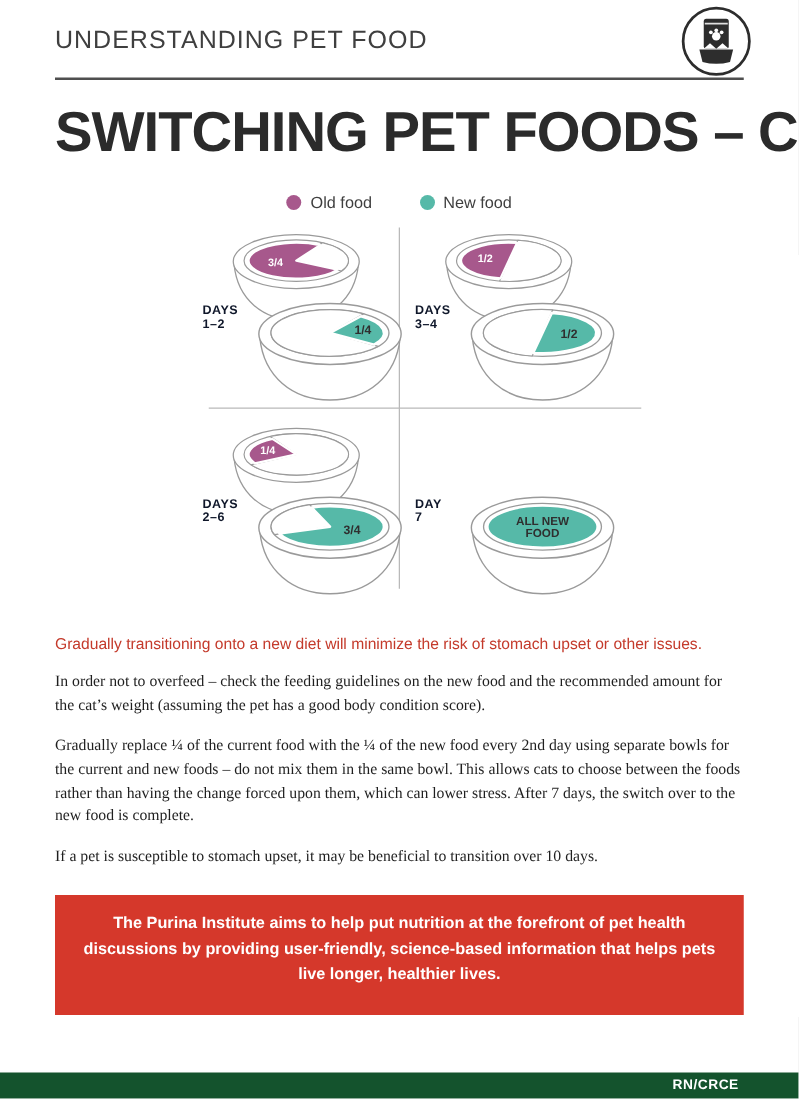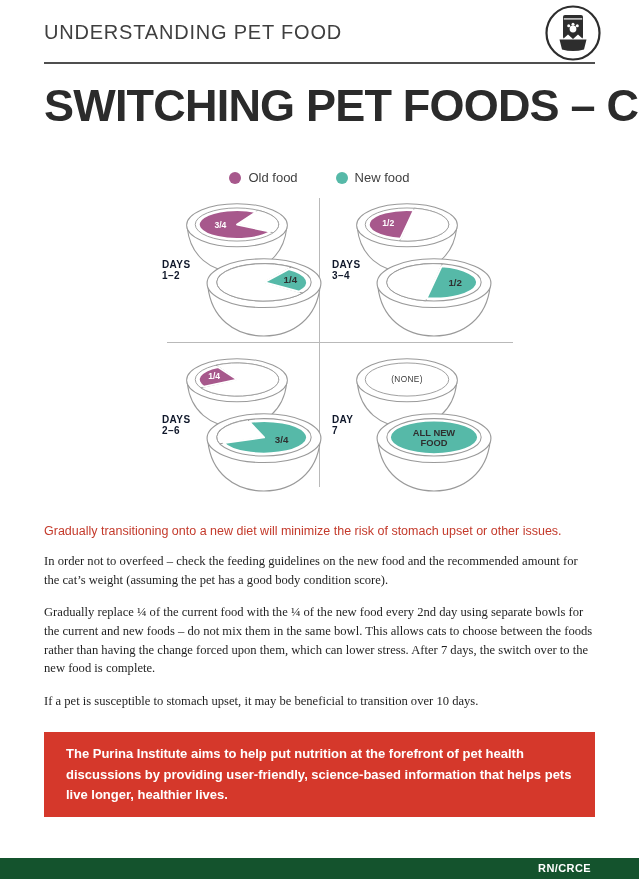--- a/index.html
+++ b/index.html
@@ -15,21 +15,21 @@
   
   .badge-row{margin:19px 44px 0;}
   .badge{display:inline-block;background:#cb2b20;color:#fff;font-weight:700;
          font-size:12px;padding:3px 7px 4px;}
 
   
   .page-title{margin:16px 44px 0;font-size:45px;font-weight:800;color:#2b2b2b;
               letter-spacing:-.8px;white-space:nowrap;}
 
   
-  .diagram{position:relative;height:335px;margin-top:33px;}
+  .diagram{position:relative;height:335px;margin-top:17px;}
   .legend{position:absolute;left:0;right:0;top:5px;display:flex;justify-content:center;
           gap:38px;}
   .legend-item{display:flex;align-items:center;gap:7px;font-size:13px;color:#3f3f3f;}
   .legend-dot{width:12px;height:12px;border-radius:50%;display:inline-block;}
   .div-v{position:absolute;left:319px;top:33px;width:1px;height:289px;background:#b9b9b9;}
   .div-h{position:absolute;left:167px;top:177px;width:346px;height:1px;background:#b9b9b9;}
   .quad{position:absolute;width:170px;height:150px;}
   .quad.q0{left:150px;top:28px;} .quad.q1{left:320px;top:28px;}
   .quad.q2{left:150px;top:183px;} .quad.q3{left:320px;top:183px;}
   .quad-label{position:absolute;left:12px;top:66px;font-size:10px;font-weight:700;
@@ -40,21 +40,21 @@
   .bowl svg{display:block;width:100%;height:auto;overflow:visible;}
 
   
   .lead{margin:24px 44px 0;font-size:12.5px;color:#c43a2b;font-weight:400;}
   .body-copy{margin:0 44px;}
   .body-copy p{font-family:"Liberation Serif", serif;font-size:12.6px;line-height:1.48;
                color:#1f1f1f;margin:14px 0 0;}
 
   
   .callout{margin:22px 44px 0;background:#d5382b;color:#fff;font-weight:700;
-           font-size:13px;line-height:1.58;text-align:left;padding:12px 22px 11px;}
+           font-size:13px;line-height:1.58;text-align:center;padding:12px 22px 22px;}
 
   
   .footer{position:absolute;left:0;right:0;bottom:0;height:21px;background:#14532d;}
   .footer-code{position:absolute;right:48px;top:0;line-height:21px;color:#fff;
                font-size:11px;font-weight:700;letter-spacing:.4px;}
 </style>
 </head>
 <body>
 
 <div class="page">
@@ -171,28 +171,20 @@
             <text x="96.6154407208241" y="44.803564355666296" text-anchor="middle" dominant-baseline="middle" font-size="12" font-weight="700" fill="#2f2f2f" font-family="&quot;Liberation Sans&quot;, sans-serif">3/4</text>
           </svg>
         </div>
     </div>
 
     <div class="quad q3">
       <div class="quad-label">
         <div>DAY</div>
         <div>7</div>
       </div>
-      <div class="bowl top">
-          <svg viewBox="0 0 150 112">
-            <path d="M6,46 C10,84 38,107 75,107 C112,107 140,84 144,46" fill="#fff" stroke="#9a9a9a" stroke-width="1.4" stroke-linecap="round"></path>
-            <ellipse cx="75" cy="42" rx="70" ry="30" fill="#fff" stroke="#9a9a9a" stroke-width="1.4"></ellipse>
-            <ellipse cx="75" cy="41" rx="58" ry="23" fill="#fff" stroke="#9a9a9a" stroke-width="1.3"></ellipse>
-            <text x="75" y="42" text-anchor="middle" dominant-baseline="middle" font-size="11.5" font-weight="500" fill="#3a3a3a" font-family="&quot;Liberation Sans&quot;, sans-serif" letter-spacing=".5">(NONE)</text>
-          </svg>
-        </div>
       <div class="bowl bottom">
           <svg viewBox="0 0 150 112">
             <path d="M6,46 C10,84 38,107 75,107 C112,107 140,84 144,46" fill="#fff" stroke="#9a9a9a" stroke-width="1.4" stroke-linecap="round"></path>
             <ellipse cx="75" cy="42" rx="70" ry="30" fill="#fff" stroke="#9a9a9a" stroke-width="1.4"></ellipse>
             <ellipse cx="75" cy="41" rx="58" ry="23" fill="#fff" stroke="#9a9a9a" stroke-width="1.3"></ellipse>
             <ellipse cx="75" cy="41" rx="54" ry="20.5" fill="#56b9a8" stroke="#fff" stroke-width="2"></ellipse>
             <text x="75" y="36" text-anchor="middle" dominant-baseline="middle" font-size="11.5" font-weight="700" fill="#2f2f2f" font-family="&quot;Liberation Sans&quot;, sans-serif">ALL NEW</text>
             <text x="75" y="48" text-anchor="middle" dominant-baseline="middle" font-size="11.5" font-weight="700" fill="#2f2f2f" font-family="&quot;Liberation Sans&quot;, sans-serif">FOOD</text>
           </svg>
         </div>

